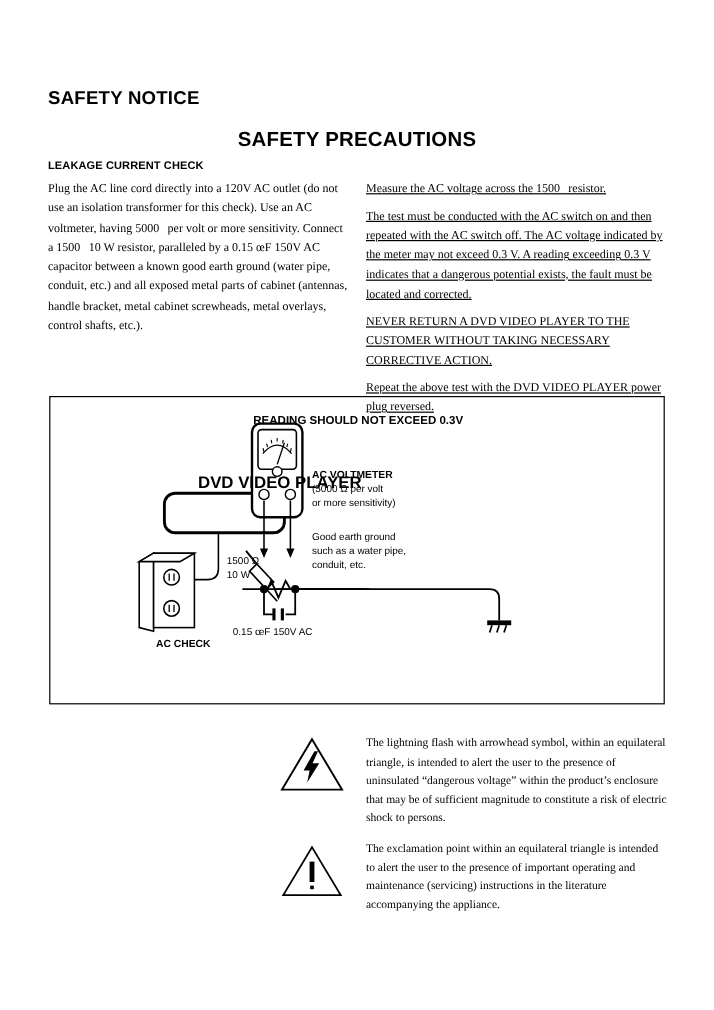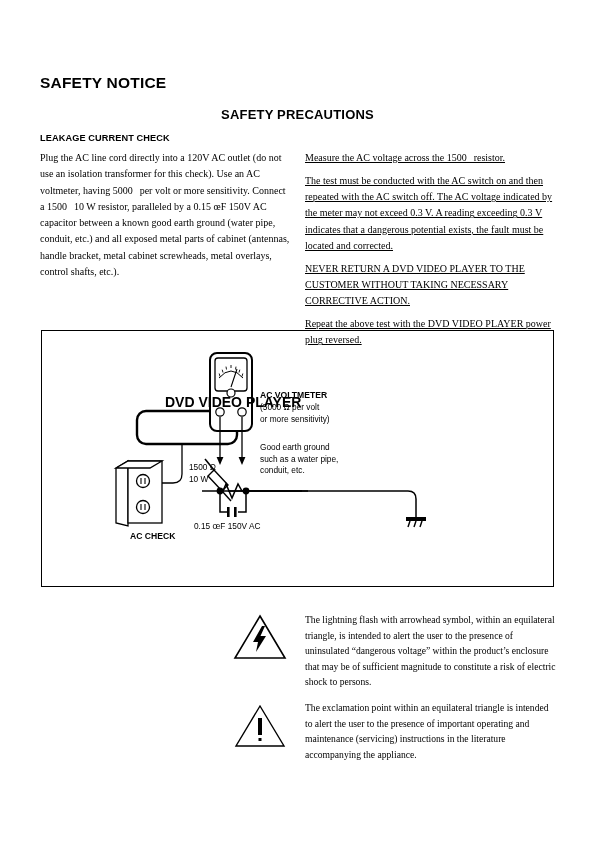--- a/index.html
+++ b/index.html
@@ -34,21 +34,21 @@
     letter-spacing: 0.2px;
   }
   .section-title {
     position: absolute;
     left: 0;
     top: 107px;
     width: 595px;
     text-align: center;
     font-family: "Liberation Sans", sans-serif;
     font-weight: bold;
-    font-size: 13px;
+    font-size: 17px;
     letter-spacing: 0.2px;
   }
   .subsection-title {
     position: absolute;
     left: 40px;
     top: 133px;
     font-family: "Liberation Sans", sans-serif;
     font-weight: bold;
     font-size: 9.2px;
     letter-spacing: 0.1px;
@@ -148,20 +148,21 @@
 
   <div class="col col-right">
     <p>Measure the AC voltage across the 1500   resistor.</p>
     <p>The test must be conducted with the AC switch on and then repeated with the AC switch off. The AC voltage indicated by the meter may not exceed 0.3 V. A reading exceeding 0.3 V indicates that a dangerous potential exists, the fault must be located and corrected.</p>
     <p>NEVER RETURN A DVD VIDEO PLAYER TO THE CUSTOMER WITHOUT TAKING NECESSARY CORRECTIVE ACTION.</p>
     <p>Repeat the above test with the DVD VIDEO PLAYER power plug reversed.</p>
   </div>
 
   <div class="diagram-box">
 
+    <div class="diagram-heading">READING SHOULD NOT EXCEED 0.3V</div>
 
     <svg class="diagram-svg" viewBox="0 0 513 257">
 
       <rect x="95" y="80" width="100" height="33" rx="9" ry="9" fill="#ffffff" stroke="#000" stroke-width="2.4"></rect>
 
       <path d="M 140 113 L 140 143 Q 140 152 131 152 L 120 152" fill="none" stroke="#000" stroke-width="1.3"></path>
 
       <g>
 
         <polygon points="74,137 86,130 86,195 74,192" fill="#ffffff" stroke="#000" stroke-width="1.3"></polygon>

